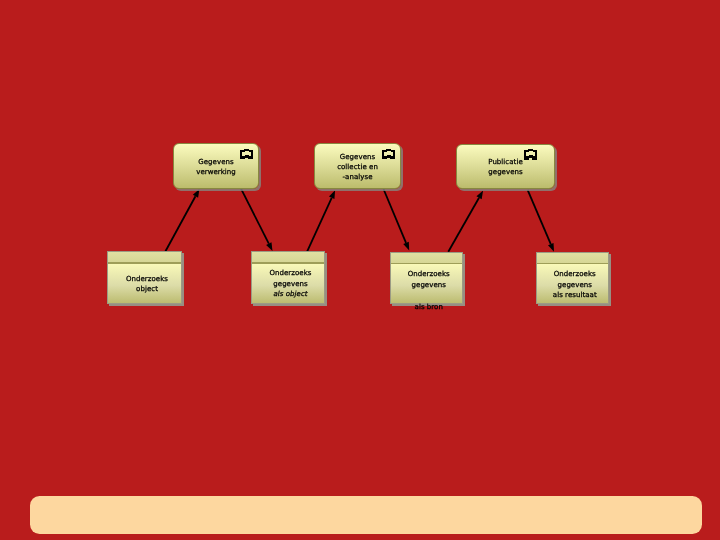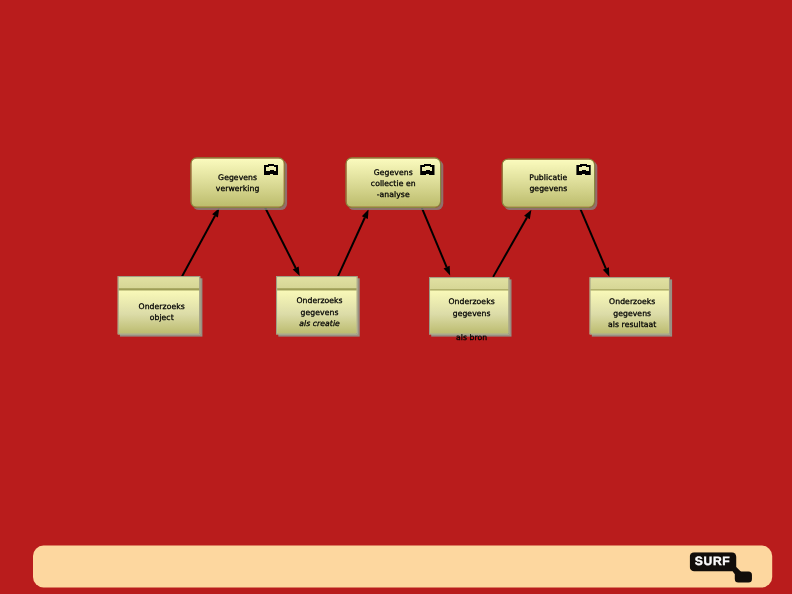--- a/index.html
+++ b/index.html
@@ -55,64 +55,54 @@
         <div class="proc-label" style="top:22.9px">verwerking</div>
       </div>
       <div class="node proc" style="left: 314px; top: 143.4px; width: 87px; height: 45.6px; background: linear-gradient(rgb(251, 251, 190) 0%, rgb(219, 219, 150) 52%, rgb(188, 188, 108) 100%); border: 1.5px solid rgb(136, 136, 63); border-radius: 6px; box-shadow: rgba(134, 134, 128, 0.8) 2px 2px 0px;">
         <svg class="ico" width="13" height="10.5" viewBox="0 0 13 10.5" style="position:absolute;left:66.8px;top:4.6px;shape-rendering:crispEdges">
           <path fill="#000" fill-rule="evenodd" d="M3.6,0 H9.4 V1 H13 V10.5 H7.8 V9.1 H5.4 V10.5 H0 V1 H3.6 Z M2,3.1 H4.8 V2.05 H8.9 V3.1 H11 V6.7 H8.7 V5.7 H5.1 V6.7 H2 Z"></path>
         </svg>
         <div class="proc-label" style="top:7.600000000000001px">Gegevens</div>
         <div class="proc-label" style="top:17.8px">collectie en</div>
         <div class="proc-label" style="top:28px">-analyse</div>
       </div>
-      <div class="node proc" style="left: 456px; top: 143.8px; width: 85px; height: 45.2px; background: linear-gradient(rgb(251, 251, 190) 0%, rgb(219, 219, 150) 52%, rgb(188, 188, 108) 100%); border: 1.5px solid rgb(136, 136, 63); border-radius: 6px; box-shadow: rgba(134, 134, 128, 0.8) 2px 2px 0px;">
+      <div class="node proc" style="left: 456px; top: 143.8px; width: 99px; height: 45.2px; background: linear-gradient(rgb(251, 251, 190) 0%, rgb(219, 219, 150) 52%, rgb(188, 188, 108) 100%); border: 1.5px solid rgb(136, 136, 63); border-radius: 6px; box-shadow: rgba(134, 134, 128, 0.8) 2px 2px 0px;">
         <svg class="ico" width="13" height="10.5" viewBox="0 0 13 10.5" style="position:absolute;left:66.8px;top:4.6px;shape-rendering:crispEdges">
           <path fill="#000" fill-rule="evenodd" d="M3.6,0 H9.4 V1 H13 V10.5 H7.8 V9.1 H5.4 V10.5 H0 V1 H3.6 Z M2,3.1 H4.8 V2.05 H8.9 V3.1 H11 V6.7 H8.7 V5.7 H5.1 V6.7 H2 Z"></path>
         </svg>
         <div class="proc-label" style="top:12.500000000000002px">Publicatie</div>
         <div class="proc-label" style="top:22.700000000000003px">gegevens</div>
       </div>
       <div class="node obj" style="left: 107px; top: 251px; width: 75px; height: 52.5px; border: 1px solid rgb(155, 155, 132); background: rgb(224, 224, 162); box-shadow: rgba(150, 150, 136, 0.95) 2px 2px 0px;">
         <div class="obj-head" style="position:absolute;left:0;right:0;top:0;height:10.2px;background:linear-gradient(to bottom,#e0e0a2 0%,#d6d695 100%);"></div>
         <div class="obj-body" style="position:absolute;left:0;right:0;top:11.6px;bottom:0;background:linear-gradient(to bottom,#f9f9b8 0%,#dcdca8 55%,#bcbc70 100%);"></div>
         <div style="position:absolute;left:0;right:0;top:10.2px;height:1.4px;background:#9e9e58"></div>
         <div class="obj-label" style="top:21.549999999999997px;">Onderzoeks</div>
         <div class="obj-label" style="top:32.05px;text-align:center;">object</div>
       </div>
       <div class="node obj" style="left: 251px; top: 251px; width: 74px; height: 52.5px; border: 1px solid rgb(155, 155, 132); background: rgb(224, 224, 162); box-shadow: rgba(150, 150, 136, 0.95) 2px 2px 0px;">
         <div class="obj-head" style="position:absolute;left:0;right:0;top:0;height:10.2px;background:linear-gradient(to bottom,#e0e0a2 0%,#d6d695 100%);"></div>
         <div class="obj-body" style="position:absolute;left:0;right:0;top:11.6px;bottom:0;background:linear-gradient(to bottom,#f9f9b8 0%,#dcdca8 55%,#bcbc70 100%);"></div>
         <div style="position:absolute;left:0;right:0;top:10.2px;height:1.4px;background:#9e9e58"></div>
         <div class="obj-label" style="top:16.299999999999997px;">Onderzoeks</div>
         <div class="obj-label" style="top:26.799999999999997px;">gegevens</div>
-        <div class="obj-label" style="top:37.3px;font-style:italic;">als creatie</div>
+        <div class="obj-label" style="top:37.3px;font-style:italic;">als object</div>
       </div>
       <div class="node obj" style="left: 389.5px; top: 251.8px; width: 73.5px; height: 52.5px; border: 1px solid rgb(155, 155, 132); background: rgb(224, 224, 162); box-shadow: rgba(150, 150, 136, 0.95) 2px 2px 0px;">
         <div class="obj-head" style="position:absolute;left:0;right:0;top:0;height:10.2px;background:linear-gradient(to bottom,#e0e0a2 0%,#d6d695 100%);"></div>
         <div class="obj-body" style="position:absolute;left:0;right:0;top:11.6px;bottom:0;background:linear-gradient(to bottom,#f9f9b8 0%,#dcdca8 55%,#bcbc70 100%);"></div>
         <div style="position:absolute;left:0;right:0;top:10.2px;height:1.4px;background:#9e9e58"></div>
         <div class="obj-label" style="top:16.299999999999997px;">Onderzoeks</div>
         <div class="obj-label" style="top:26.799999999999997px;">gegevens</div>
         <div class="obj-label" style="top:49px;">als bron</div>
       </div>
       <div class="node obj" style="left: 535.5px; top: 251.8px; width: 73.5px; height: 52.5px; border: 1px solid rgb(155, 155, 132); background: rgb(224, 224, 162); box-shadow: rgba(150, 150, 136, 0.95) 2px 2px 0px;">
         <div class="obj-head" style="position:absolute;left:0;right:0;top:0;height:10.2px;background:linear-gradient(to bottom,#e0e0a2 0%,#d6d695 100%);"></div>
         <div class="obj-body" style="position:absolute;left:0;right:0;top:11.6px;bottom:0;background:linear-gradient(to bottom,#f9f9b8 0%,#dcdca8 55%,#bcbc70 100%);"></div>
         <div style="position:absolute;left:0;right:0;top:10.2px;height:1.4px;background:#9e9e58"></div>
         <div class="obj-label" style="top:16.299999999999997px;">Onderzoeks</div>
         <div class="obj-label" style="top:26.799999999999997px;">gegevens</div>
         <div class="obj-label" style="top:37.3px;">als resultaat</div>
       </div>
     </div>
 
   <div class="footer" style="background: rgb(253, 215, 159);"></div>
-  <div class="surf">
-    <svg class="surf-shape" width="58" height="28" viewBox="0 0 58 28">
-      <g fill="#110d0a">
-        <rect x="0" y="0" width="42.3" height="17.4" rx="4.2"></rect>
-        <rect x="41" y="17.6" width="15.6" height="9.9" rx="3.2"></rect>
-        <polygon points="36,13.5 42.3,13.5 50.5,21.6 44,23.8"></polygon>
-      </g>
-    </svg>
-    <div class="surf-text">SURF</div>
-  </div>
 </div>
 
 </body></html>

